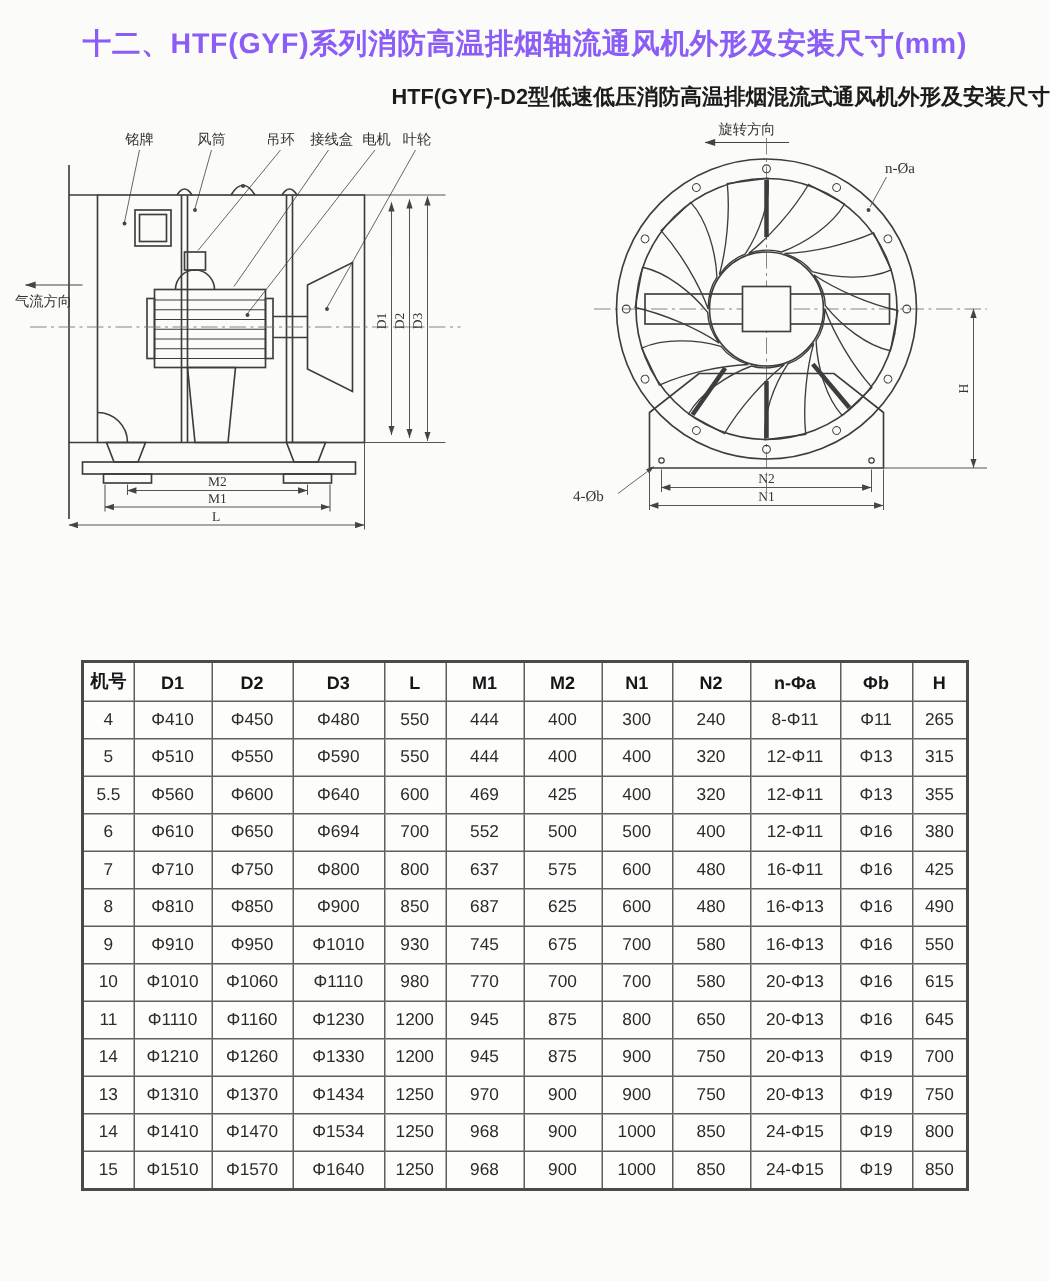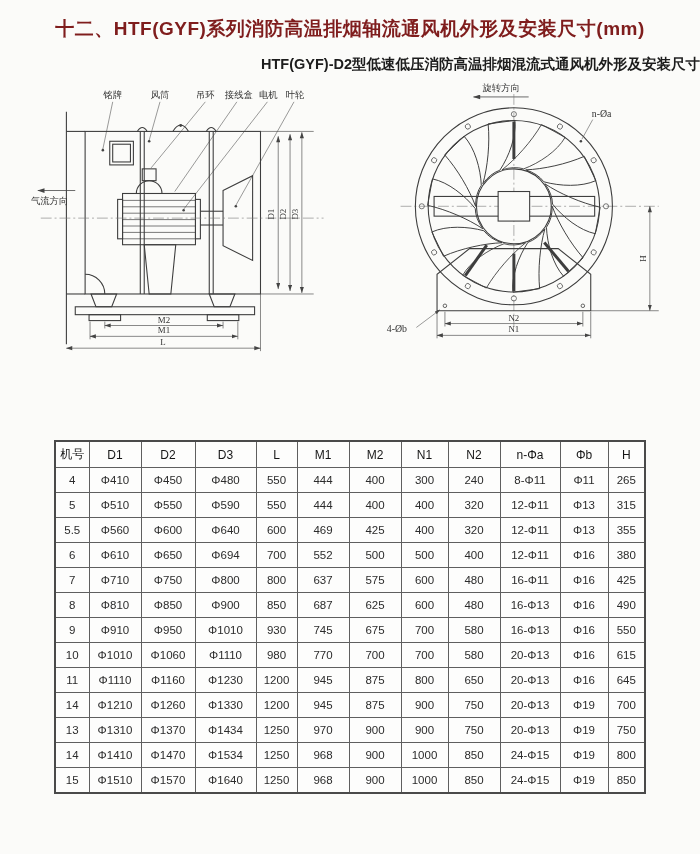--- a/index.html
+++ b/index.html
@@ -9,34 +9,34 @@
     font-family:"Liberation Sans",sans-serif;
     color:#222;
     overflow:hidden;
   }
   .title{
     margin-top:16px;
     text-align:center;
     font-size:19px;
     font-weight:bold;
     letter-spacing:.5px;
-    color:#7f1d1d;
+    color:#8b5cf6;
   }
   .subtitle{
     margin-top:13px;
     text-align:right;
     font-size:14.5px;
     font-weight:600;
     color:#1c1c1c;
   }
   .drawings{
     display:flex;
     justify-content:space-between;
     align-items:center;
-    padding:0 6px 0 26px;
+    padding:0 6px 0 5px;
     margin-top:4px;
     height:296px;
   }
   svg text{fill:#333;}
   .cjk{font-size:9.5px;}
   .dim{font-family:"Liberation Serif",serif;font-size:9px;}
   .spec{
     border-collapse:collapse;
     table-layout:fixed;
     width:590px;
@@ -48,21 +48,21 @@
   }
   .spec th,.spec td{
     border:1px solid #5f5f5f;
     text-align:center;
     vertical-align:middle;
     height:24px;
     padding:0 1px;
     white-space:nowrap;
     overflow:hidden;
   }
-  .spec th{font-weight:normal;font-size:12px;height:25px;color:#161616;}
+  .spec th{font-weight:bold;font-size:12px;height:25px;color:#161616;}
 </style>
 </head>
 <body>
 
 <div class="title">十二、HTF(GYF)系列消防高温排烟轴流通风机外形及安装尺寸(mm)</div>
 <div class="subtitle">HTF(GYF)-D2型低速低压消防高温排烟混流式通风机外形及安装尺寸</div>
 
 <div class="drawings">
 
   <svg width="352" height="296" viewBox="0 0 352 296">

